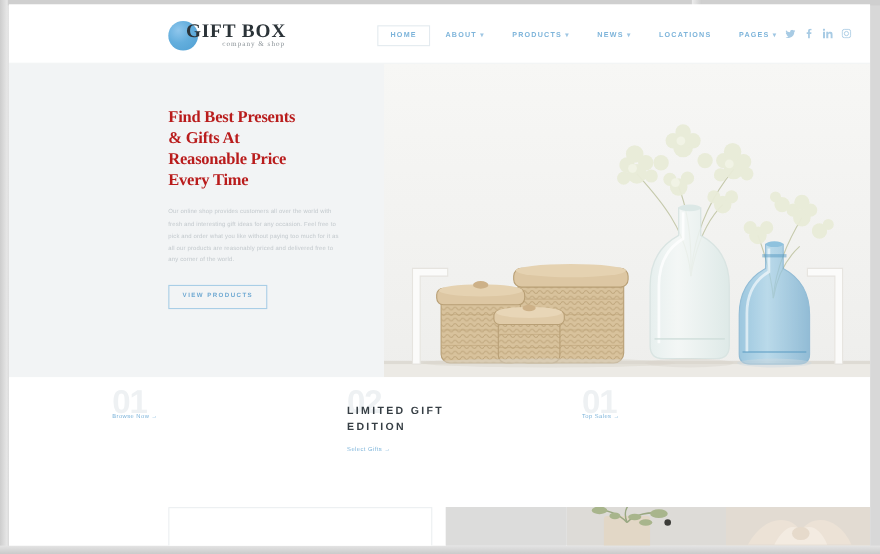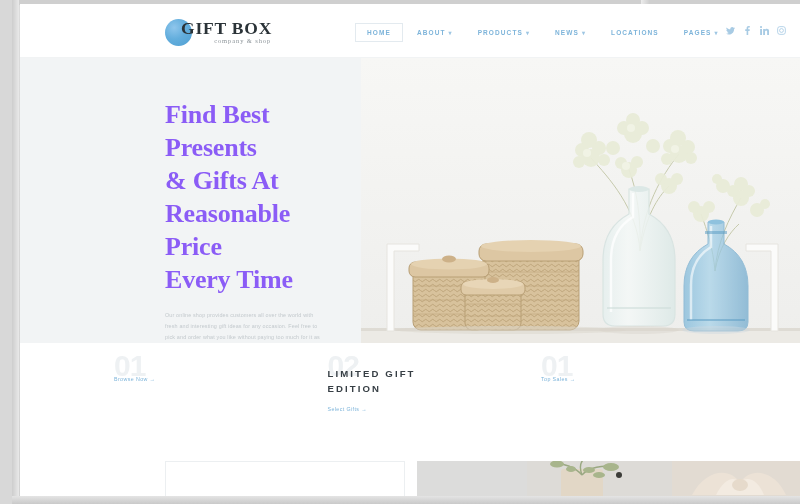--- a/index.html
+++ b/index.html
@@ -8,21 +8,21 @@
     width: 800px;
     height: 504px;
     overflow: hidden;
     background: #d8d8d8;
     font-family: "Liberation Sans", sans-serif;
   }
 
   
   #window-frame {
     position: absolute;
-    left: 12px; top: 0;
+    left: 0; top: 0;
     width: 638px; height: 504px;
     background: linear-gradient(180deg,#dcdcdc 0%, #d2d2d2 100%);
   }
   #window-frame .edge-top {
     position: absolute; left: 0; top: 0; width: 800px; height: 5px;
     background: #cfcfcf;
   }
   #window-frame .edge-left {
     position: absolute; left: 0; top: 0; width: 7px; height: 504px;
     background: linear-gradient(90deg,#cdcdcd,#e9e9e9);
@@ -146,23 +146,23 @@
 
   #hero-content {
     position: absolute;
     left: 145px; top: 40px;
     width: 185px;
     z-index: 3;
   }
   #hero-title {
     font-family: "Liberation Serif", serif;
     font-weight: bold;
-    font-size: 26px;
+    font-size: 15px;
     line-height: 1.27;
-    color: #8b5cf6;
+    color: #b91c1c;
     letter-spacing: -0.2px;
     white-space: pre-line;
   }
   #hero-desc {
     margin-top: 14px;
     font-size: 5.4px;
     line-height: 2.0;
     color: #c3c9cd;
     letter-spacing: 0.15px;
     width: 160px;

